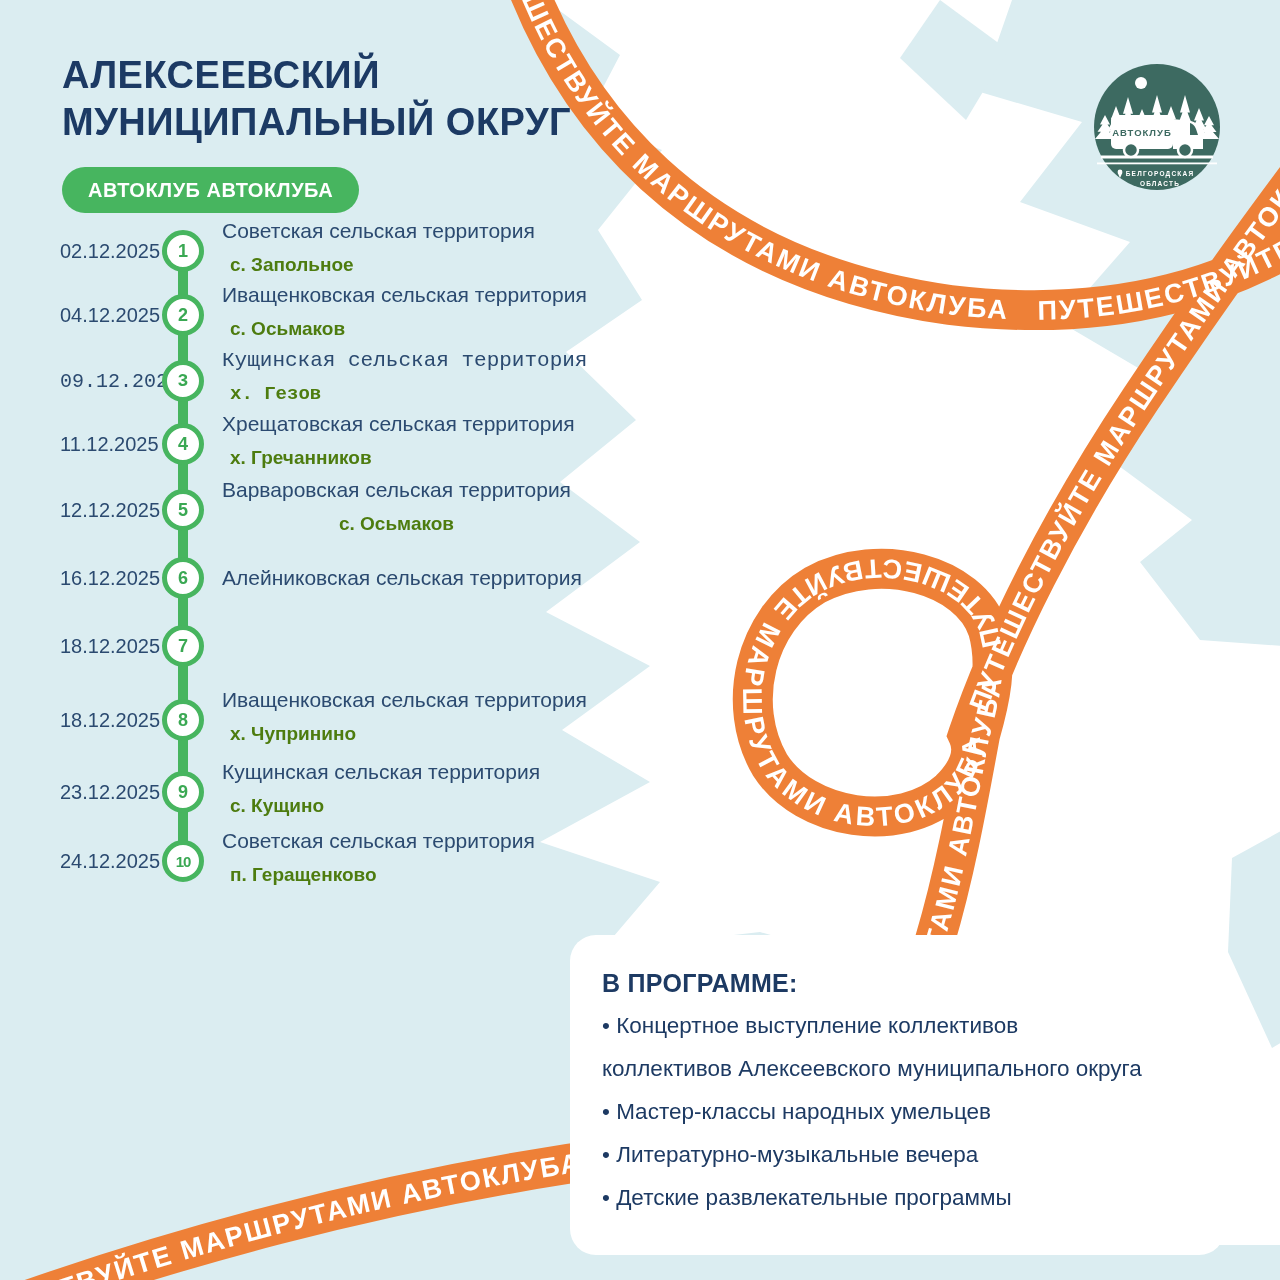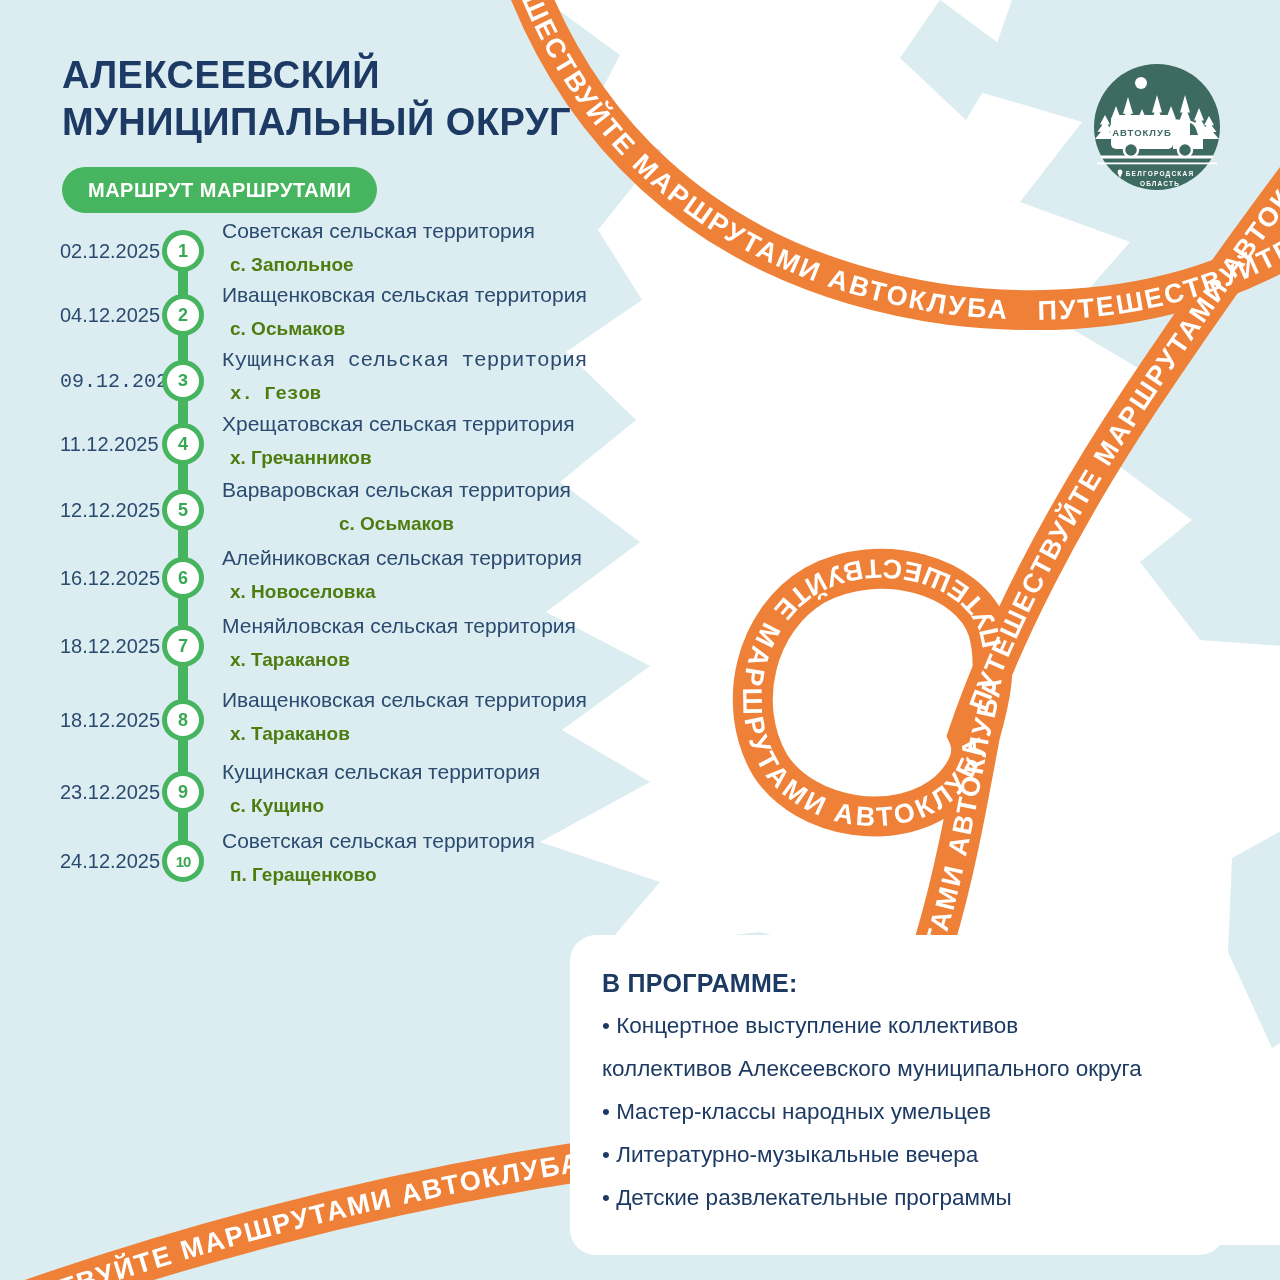--- a/index.html
+++ b/index.html
@@ -135,21 +135,21 @@
         <polygon points="-39.4,45.8 -34.6,45.8 -37,51"></polygon>
       </g>
       <text class="logo-region" x="3" y="49" text-anchor="middle">БЕЛГОРОДСКАЯ</text>
       <text class="logo-region" x="3" y="58.5" text-anchor="middle">ОБЛАСТЬ</text>
     </g>
   </svg>
 
   <div class="left-col">
     <h1 class="page-title"><span>АЛЕКСЕЕВСКИЙ</span><br><span>МУНИЦИПАЛЬНЫЙ ОКРУГ</span></h1>
     <div class="badge">
-        <span>МАРШРУТ МАРШРУТАМИ</span>
+        <span>АВТОКЛУБ АВТОКЛУБА</span>
       </div>
     <div class="tl-line"></div>
     <div id="stops-host">
         <div class="stop-row" style="top: 219px;">
           <div class="stop-date">02.12.2025</div>
           <div class="stop-node">1</div>
           <div class="stop-text">
             <p class="stop-territory">Советская сельская территория</p>
             <p class="stop-place">с. Запольное</p>
           </div>
@@ -184,37 +184,32 @@
           <div class="stop-text">
             <p class="stop-territory">Варваровская сельская территория</p>
             <p class="stop-place">с. Осьмаков</p>
           </div>
         </div>
         <div class="stop-row" style="top: 546px;">
           <div class="stop-date">16.12.2025</div>
           <div class="stop-node">6</div>
           <div class="stop-text">
             <p class="stop-territory">Алейниковская сельская территория</p>
-            <p class="stop-place">х. Новоселовка</p>
           </div>
         </div>
         <div class="stop-row" style="top: 614px;">
           <div class="stop-date">18.12.2025</div>
           <div class="stop-node">7</div>
-          <div class="stop-text">
-            <p class="stop-territory">Меняйловская сельская территория</p>
-            <p class="stop-place">х. Тараканов</p>
-          </div>
         </div>
         <div class="stop-row" style="top: 688px;">
           <div class="stop-date">18.12.2025</div>
           <div class="stop-node">8</div>
           <div class="stop-text">
             <p class="stop-territory">Иващенковская сельская территория</p>
-            <p class="stop-place">х. Тараканов</p>
+            <p class="stop-place">х. Чупринино</p>
           </div>
         </div>
         <div class="stop-row" style="top: 760px;">
           <div class="stop-date">23.12.2025</div>
           <div class="stop-node">9</div>
           <div class="stop-text">
             <p class="stop-territory">Кущинская сельская территория</p>
             <p class="stop-place">с. Кущино</p>
           </div>
         </div>

